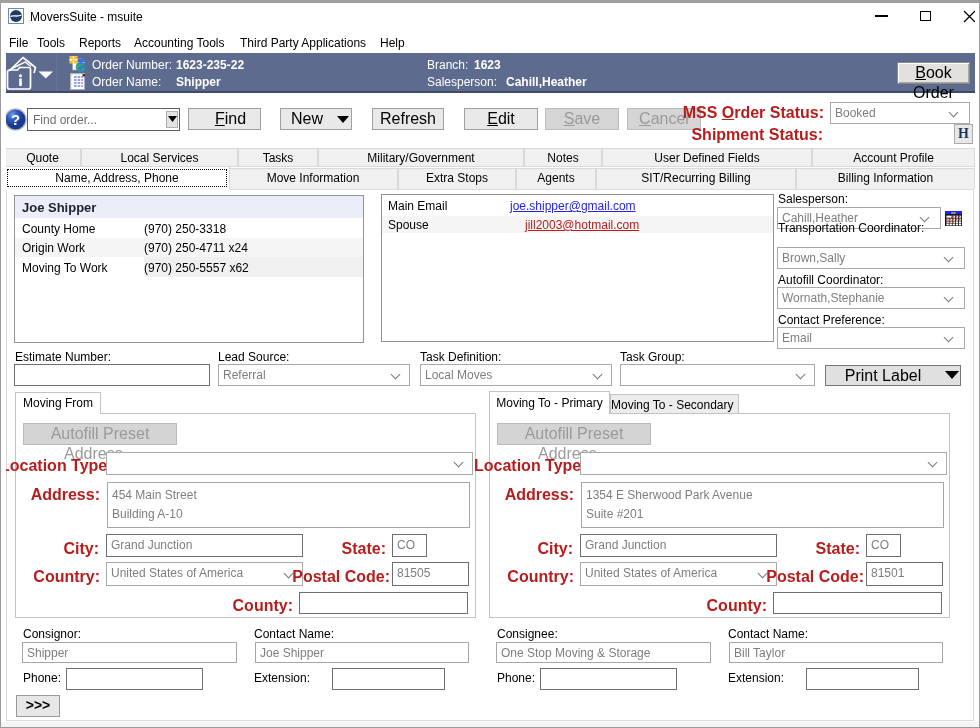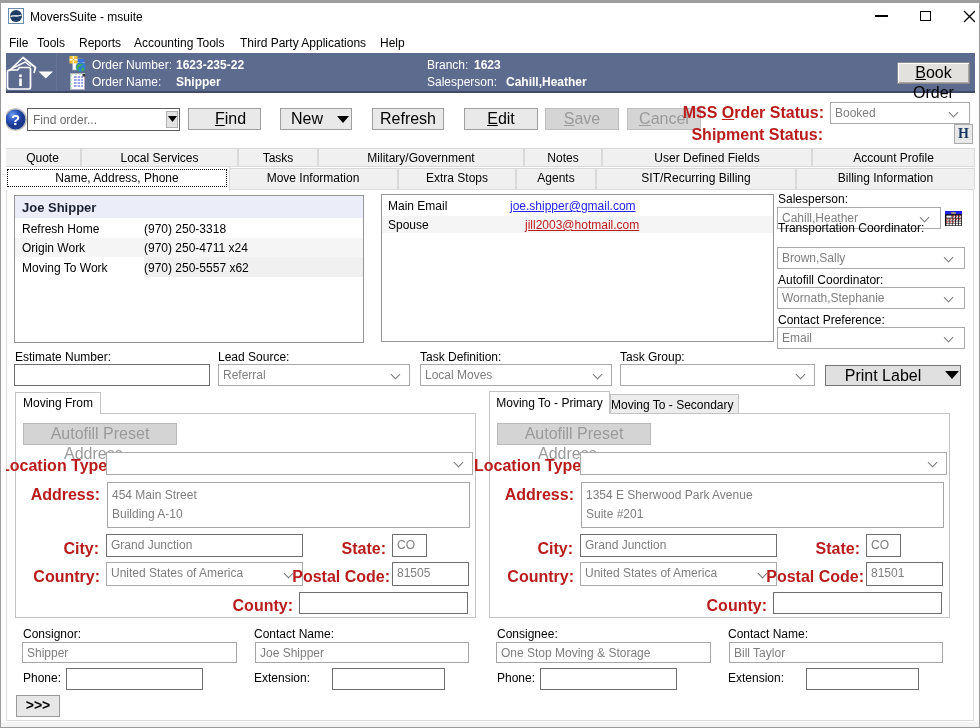--- a/index.html
+++ b/index.html
@@ -137,21 +137,21 @@
 <div class="abs" style="left:4px;top:166px;width:226px;height:24px;background:#fff;border:1px solid #d9d9d9;border-bottom:none;z-index:5;">
   <div class="abs" style="left:2px;top:2px;right:2px;bottom:3px;border:1px dotted #000;"></div>
   <div style="text-align:center;line-height:22px;font-size:12px;">Name, Address, Phone</div>
 </div>
 
 <div class="abs" style="left:14px;top:195px;width:350px;height:148px;border:1px solid #949494;background:#fff;">
   <div class="abs" style="left:0;top:0;width:348px;height:23px;background:#ebeef9;border-bottom:1px solid #fff;"></div>
   <div class="lbl" style="left:7px;top:4px;font-size:13px;font-weight:bold;color:#1b2130;">Joe Shipper</div>
   <div class="abs" style="left:0;top:42px;width:348px;height:19px;background:#f5f5f5;"></div>
   <div class="abs" style="left:129px;top:61px;width:219px;height:20px;background:#f0f0f0;"></div>
-  <div class="lbl" style="left:7px;top:26px;">Refresh Home</div>
+  <div class="lbl" style="left:7px;top:26px;">County Home</div>
     <div class="lbl" style="left:129px;top:26px;">(970) 250-3318</div>
   <div class="lbl" style="left:7px;top:45px;">Origin Work</div>
     <div class="lbl" style="left:129px;top:45px;">(970) 250-4711 x24</div>
   <div class="lbl" style="left:7px;top:65px;">Moving To Work</div>
     <div class="lbl" style="left:129px;top:65px;">(970) 250-5557 x62</div>
 </div>
 
 <div class="abs" style="left:373px;top:194px;width:393px;height:148px;border:1px solid #949494;background:#fff;margin-left:8px;">
   <div class="abs" style="left:0;top:21px;width:391px;height:17px;background:#f5f5f5;"></div>
   <div class="lbl" style="left:6px;top:4px;">Main Email</div>

